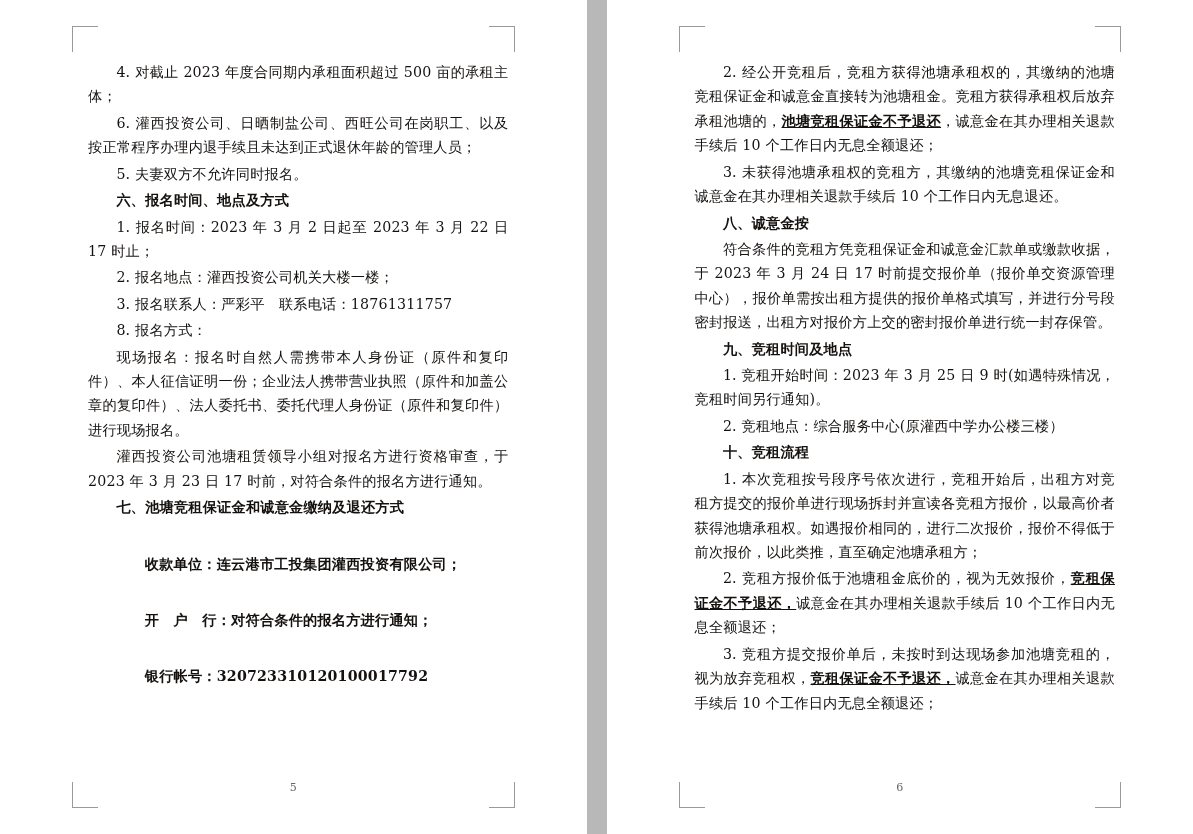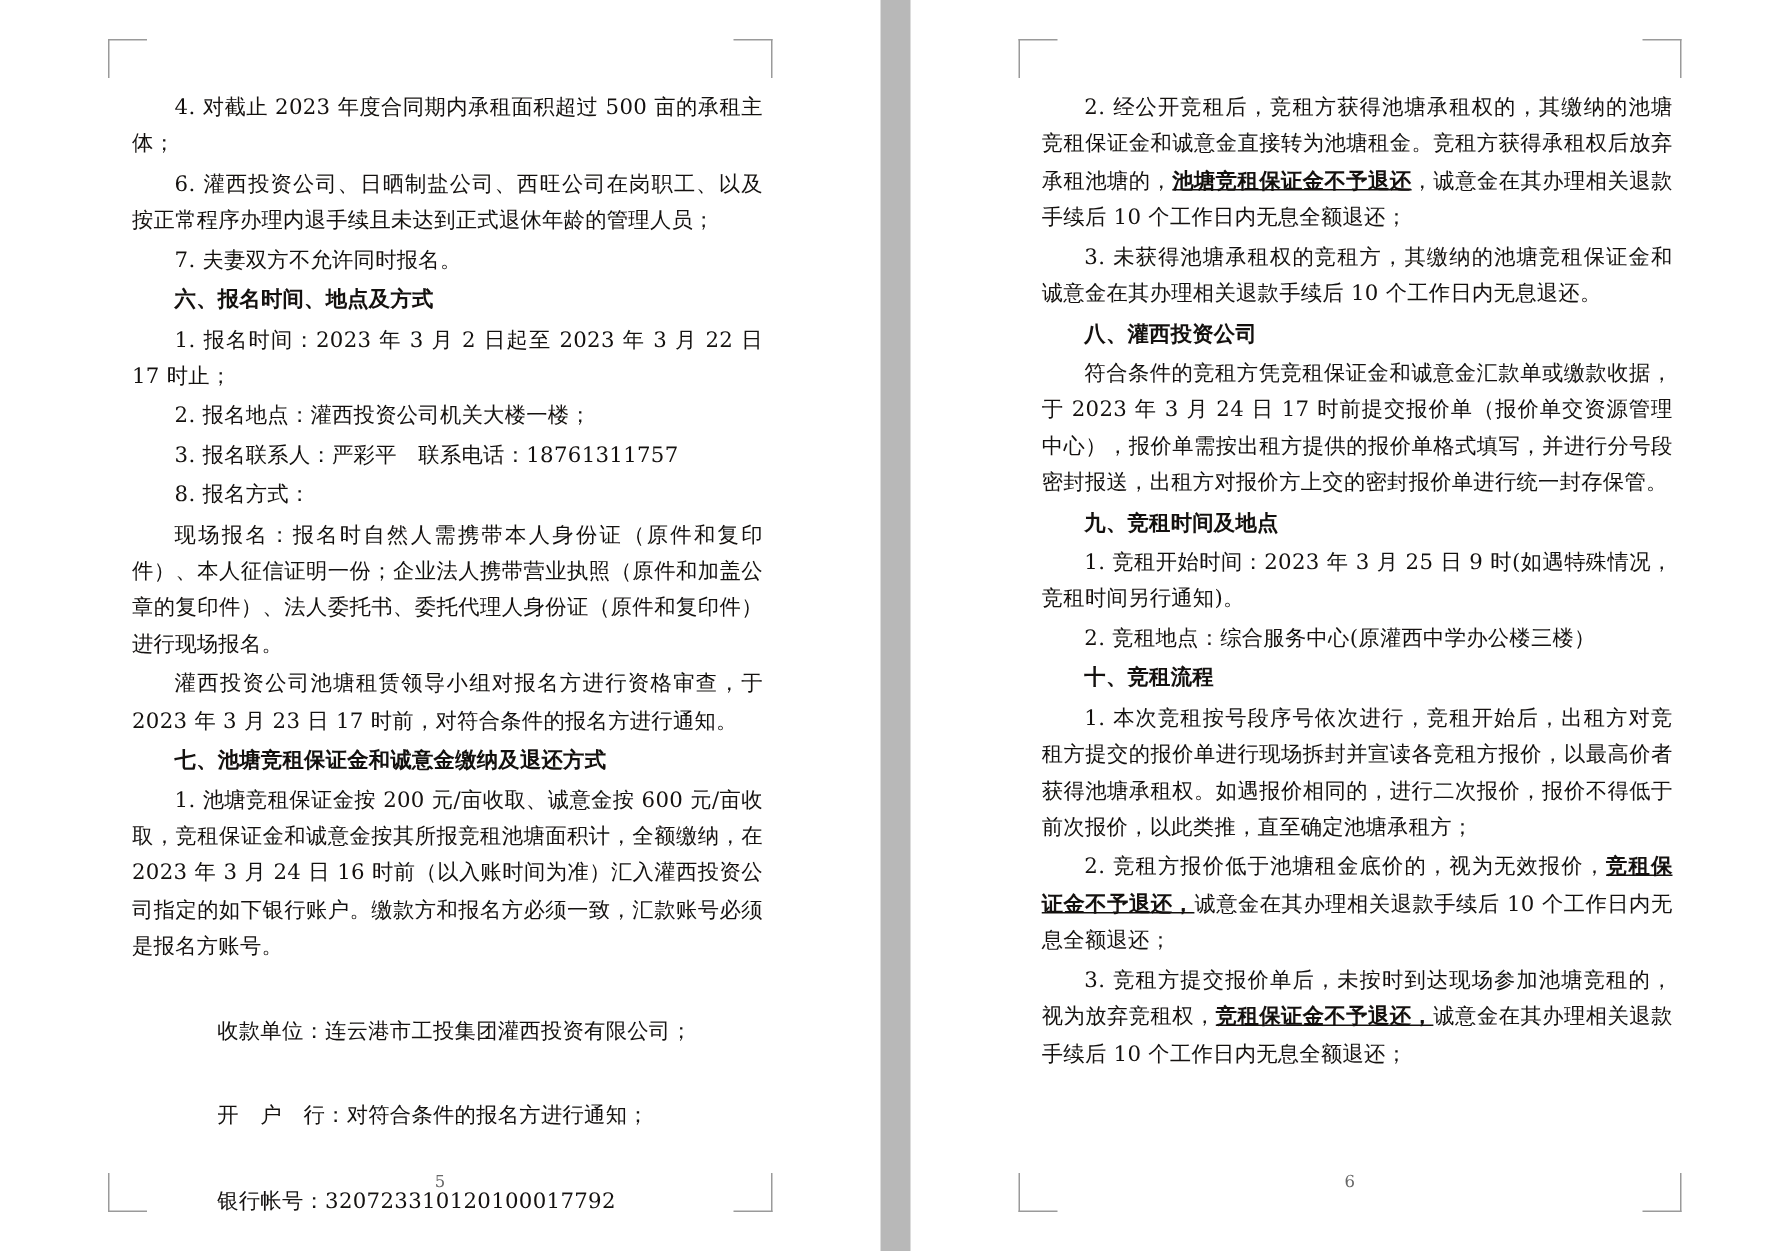--- a/index.html
+++ b/index.html
@@ -75,21 +75,21 @@
     text-justify: inter-ideograph;
     letter-spacing: 0.2px;
   }
   p.ind { text-indent: 2em; }
   p.heading {
     text-indent: 2em;
     font-weight: bold;
   }
   p.sub {
     text-indent: 4em;
-    font-weight: normal;
+    font-weight: bold;
     margin-top: 32px;
   }
   .b { font-weight: normal; }
   .u { text-decoration: underline; font-weight: bold; }
   .pagenum {
     position: absolute;
     bottom: 40px;
     left: 0;
     right: 0;
     text-align: center;
@@ -105,48 +105,47 @@
 
   <div class="page">
     <span class="mark tl"></span>
     <span class="mark tr"></span>
     <span class="mark bl"></span>
     <span class="mark br"></span>
 
     <div class="body-area">
       <p class="ind">4. 对截止 2023 年度合同期内承租面积超过 500 亩的承租主体；</p>
       <p class="ind">6. 灌西投资公司、日晒制盐公司、西旺公司在岗职工、以及按正常程序办理内退手续且未达到正式退休年龄的管理人员；</p>
-      <p class="ind">7. 夫妻双方不允许同时报名。</p>
+      <p class="ind">5. 夫妻双方不允许同时报名。</p>
       <p class="heading">六、报名时间、地点及方式</p>
       <p class="ind">1. 报名时间：2023 年 3 月 2 日起至 2023 年 3 月 22 日 17 时止；</p>
       <p class="ind">2. 报名地点：灌西投资公司机关大楼一楼；</p>
       <p class="ind">3. 报名联系人：严彩平　联系电话：18761311757</p>
       <p class="ind">8. 报名方式：</p>
       <p class="ind"><span class="b">现场报名：</span>报名时自然人需携带本人身份证（原件和复印件）、本人征信证明一份；企业法人携带营业执照（原件和加盖公章的复印件）、法人委托书、委托代理人身份证（原件和复印件）进行现场报名。</p>
       <p class="ind">灌西投资公司池塘租赁领导小组对报名方进行资格审查，于 2023 年 3 月 23 日 17 时前，对符合条件的报名方进行通知。</p>
       <p class="heading">七、池塘竞租保证金和诚意金缴纳及退还方式</p>
-      <p class="ind">1. 池塘竞租保证金按 200 元/亩收取、诚意金按 600 元/亩收取，竞租保证金和诚意金按其所报竞租池塘面积计，全额缴纳，在 2023 年 3 月 24 日 16 时前（以入账时间为准）汇入灌西投资公司指定的如下银行账户。缴款方和报名方必须一致，汇款账号必须是报名方账号。</p>
       <p class="sub">收款单位：连云港市工投集团灌西投资有限公司；</p>
       <p class="sub">开　户　行：对符合条件的报名方进行通知；</p>
       <p class="sub">银行帐号：320723310120100017792</p>
     </div>
 
     <div class="pagenum">5</div>
   </div>
 
   <div class="page">
     <span class="mark tl"></span>
     <span class="mark tr"></span>
     <span class="mark bl"></span>
     <span class="mark br"></span>
 
     <div class="body-area">
       <p class="ind">2. 经公开竞租后，竞租方获得池塘承租权的，其缴纳的池塘竞租保证金和诚意金直接转为池塘租金。竞租方获得承租权后放弃承租池塘的，<span class="u">池塘竞租保证金不予退还</span>，诚意金在其办理相关退款手续后 10 个工作日内无息全额退还；</p>
       <p class="ind">3. 未获得池塘承租权的竞租方，其缴纳的池塘竞租保证金和诚意金在其办理相关退款手续后 10 个工作日内无息退还。</p>
-      <p class="heading">八、灌西投资公司</p>
+      <p class="heading">八、诚意金按</p>
       <p class="ind">符合条件的竞租方凭竞租保证金和诚意金汇款单或缴款收据，于 2023 年 3 月 24 日 17 时前提交报价单（报价单交资源管理中心），报价单需按出租方提供的报价单格式填写，并进行分号段密封报送，出租方对报价方上交的密封报价单进行统一封存保管。</p>
       <p class="heading">九、竞租时间及地点</p>
       <p class="ind">1. 竞租开始时间：2023 年 3 月 25 日 9 时(如遇特殊情况，竞租时间另行通知)。</p>
       <p class="ind">2. 竞租地点：综合服务中心(原灌西中学办公楼三楼）</p>
       <p class="heading">十、竞租流程</p>
       <p class="ind">1. 本次竞租按号段序号依次进行，竞租开始后，出租方对竞租方提交的报价单进行现场拆封并宣读各竞租方报价，以最高价者获得池塘承租权。如遇报价相同的，进行二次报价，报价不得低于前次报价，以此类推，直至确定池塘承租方；</p>
       <p class="ind">2. 竞租方报价低于池塘租金底价的，视为无效报价，<span class="u">竞租保证金不予退还，</span>诚意金在其办理相关退款手续后 10 个工作日内无息全额退还；</p>
       <p class="ind">3. 竞租方提交报价单后，未按时到达现场参加池塘竞租的，视为放弃竞租权，<span class="u">竞租保证金不予退还，</span>诚意金在其办理相关退款手续后 10 个工作日内无息全额退还；</p>
     </div>
 

